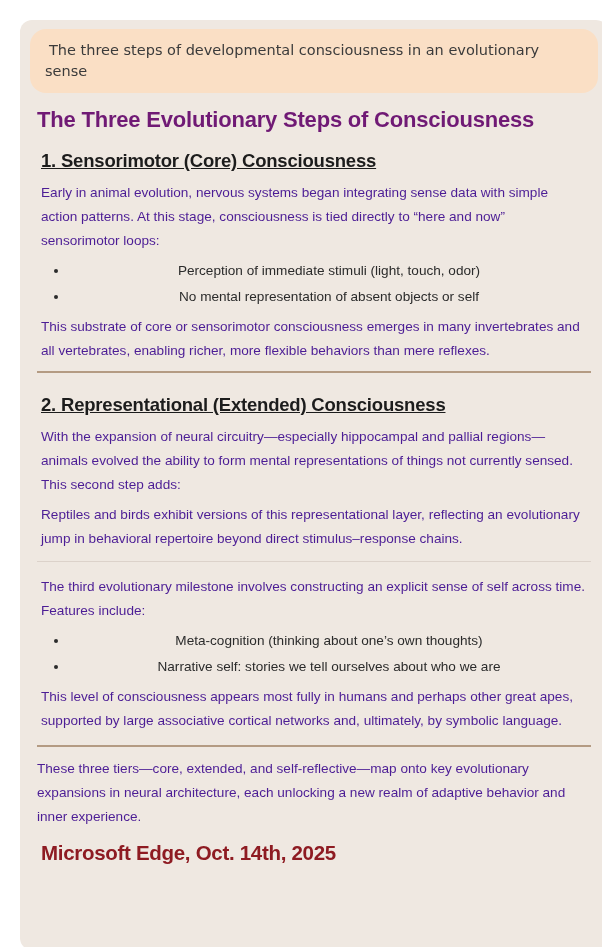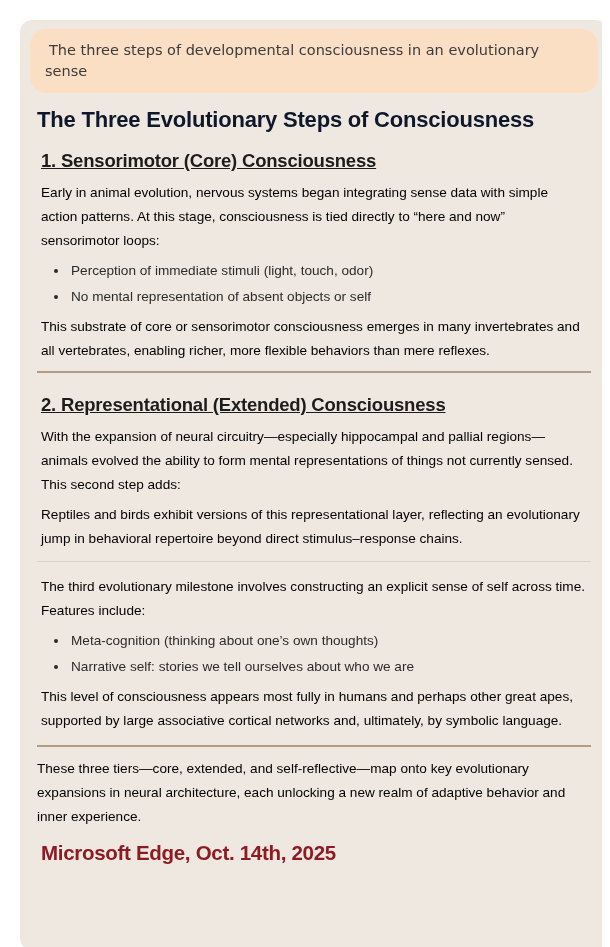--- a/index.html
+++ b/index.html
@@ -26,51 +26,52 @@
     padding: 11px 15px;
     font-family: "DejaVu Sans", sans-serif;
     font-size: 14.5px;
     line-height: 21px;
     color: #3b3b3b;
   }
   h1.doc-title {
     font-size: 22px;
     line-height: 28px;
     font-weight: bold;
-    color: #0f172a;
+    color: #701a75;
     letter-spacing: -0.2px;
     margin: 10px 0 15px 0;
   }
   h2.sec-heading {
     font-size: 18.5px;
     line-height: 24px;
     font-weight: bold;
     color: #1c1c1c;
     letter-spacing: -0.2px;
     margin: 0 0 8px 0;
     text-decoration: underline;
   }
   p.body-text {
     font-size: 13.6px;
     line-height: 24px;
     margin: 0 0 6px 0;
-    color: #000000;
+    color: #4c1d95;
   }
   ul.bullets {
     list-style: none;
     margin: 2px 0 6px 0;
     padding-left: 0;
   }
   ul.bullets li {
     position: relative;
     padding-left: 30px;
     font-size: 13.6px;
     line-height: 24px;
     margin: 2px 0;
     color: #2b2b2b;
+    text-align: center;
   }
   ul.bullets li::before {
     content: "";
     position: absolute;
     left: 13px; top: 10px;
     width: 4px; height: 4px;
     border-radius: 50%;
     background: #2b2b2b;
   }
   .divider-strong {

